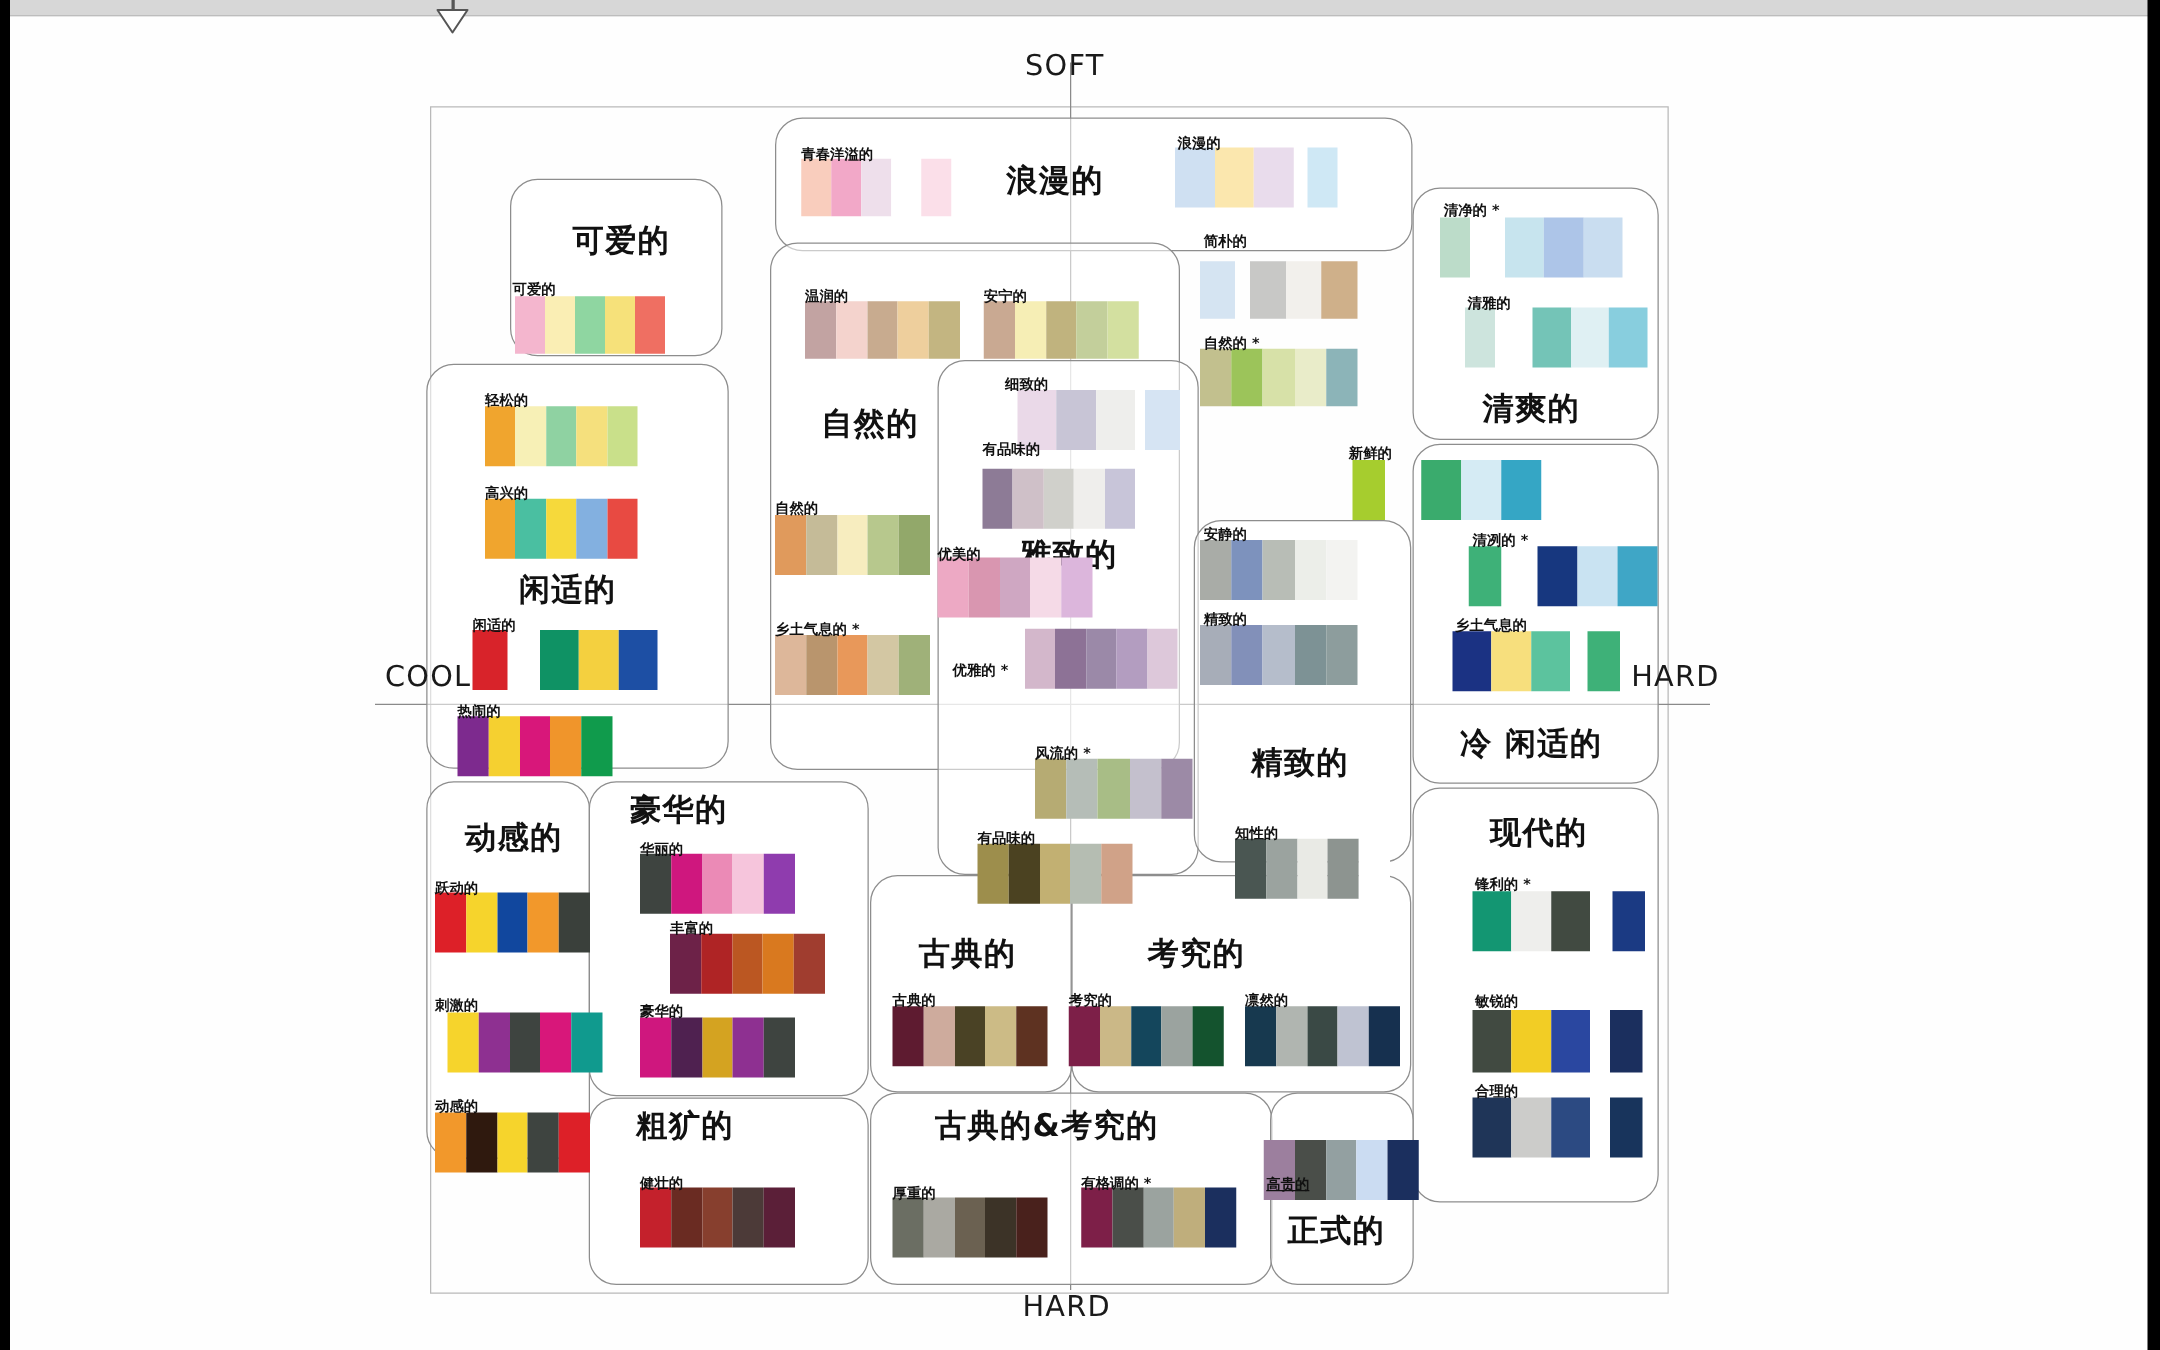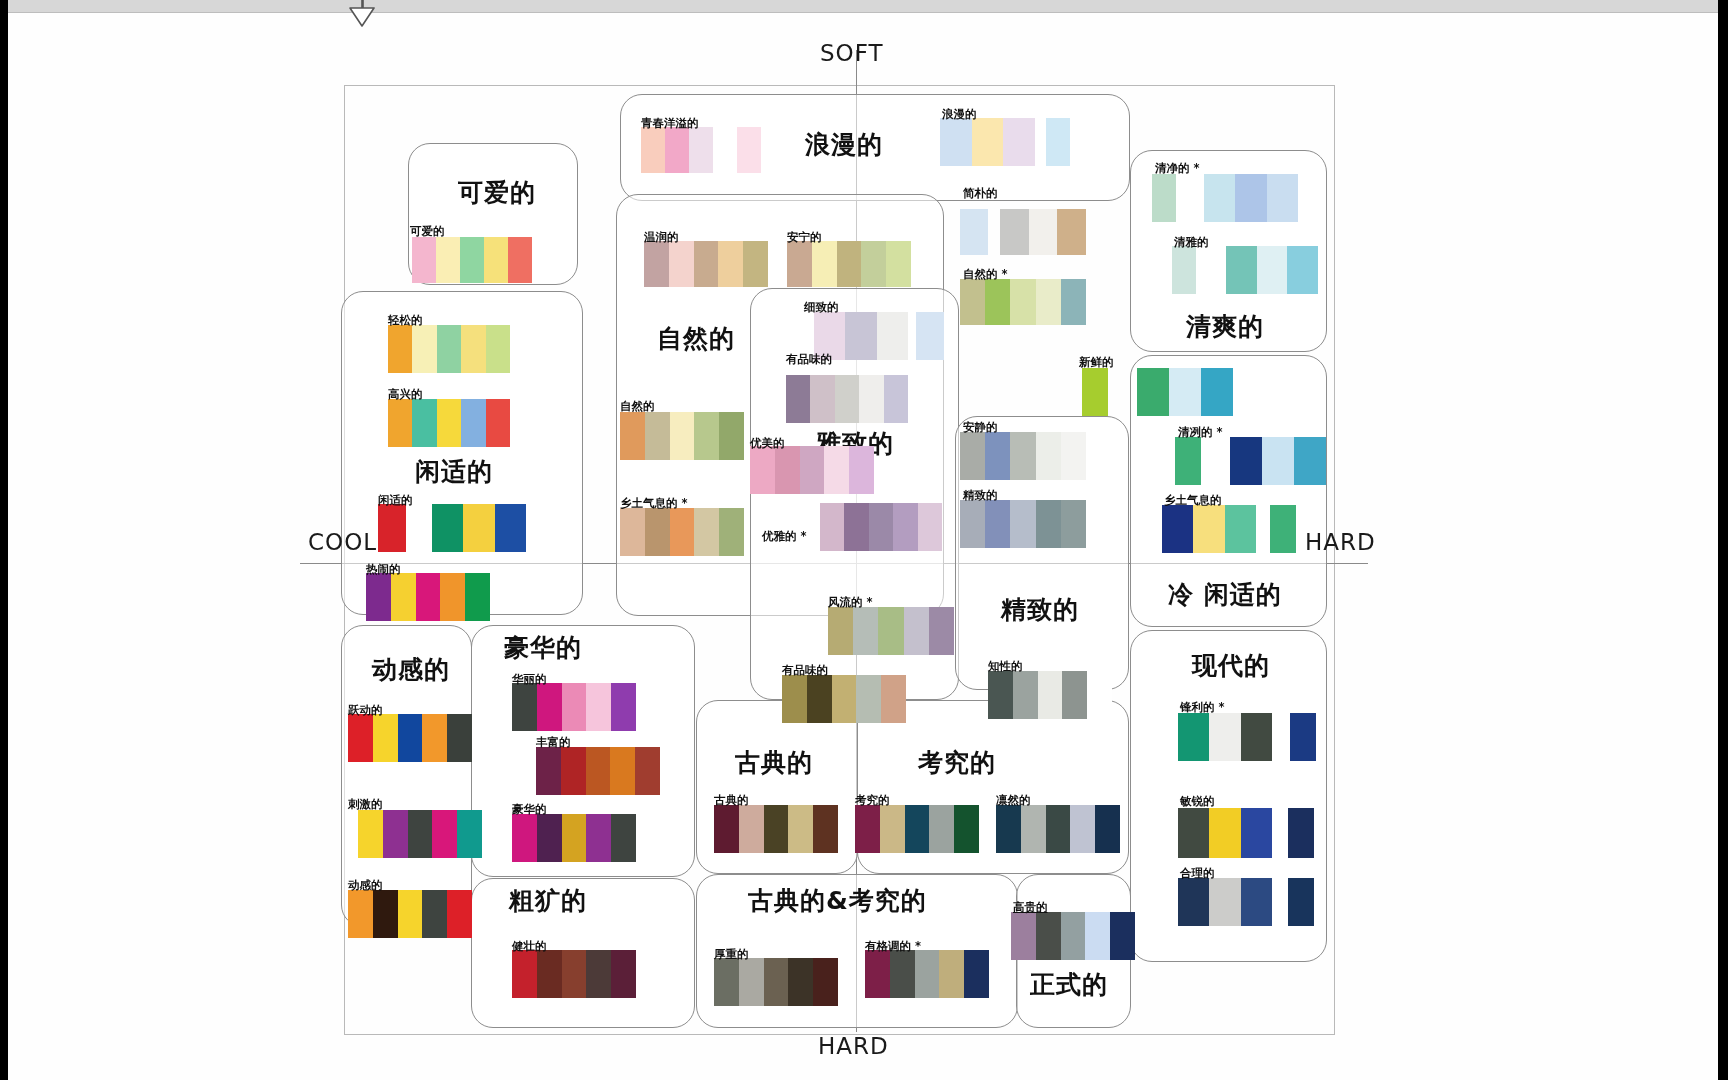--- a/index.html
+++ b/index.html
@@ -444,16 +444,16 @@
       <div class="pal-label" style="left: 348px; top: 878px;">动感的</div>
       <div class="pal-label" style="left: 512px; top: 672px;">华丽的</div>
       <div class="pal-label" style="left: 536px; top: 735px;">丰富的</div>
       <div class="pal-label" style="left: 512px; top: 802px;">豪华的</div>
       <div class="pal-label" style="left: 512px; top: 939px;">健壮的</div>
       <div class="pal-label" style="left: 714px; top: 793px;">古典的</div>
       <div class="pal-label" style="left: 855px; top: 793px;">考究的</div>
       <div class="pal-label" style="left: 996px; top: 793px;">凛然的</div>
       <div class="pal-label" style="left: 714px; top: 947px;">厚重的</div>
       <div class="pal-label" style="left: 865px; top: 939px;">有格调的 *</div>
-      <div class="pal-label" style="left: 1013px; top: 900px; text-decoration: underline;">高贵的</div>
+      <div class="pal-label" style="left: 1013px; top: 940px; text-decoration: underline;">高贵的</div>
     </div>
 
 </div>
 
 </body></html>

